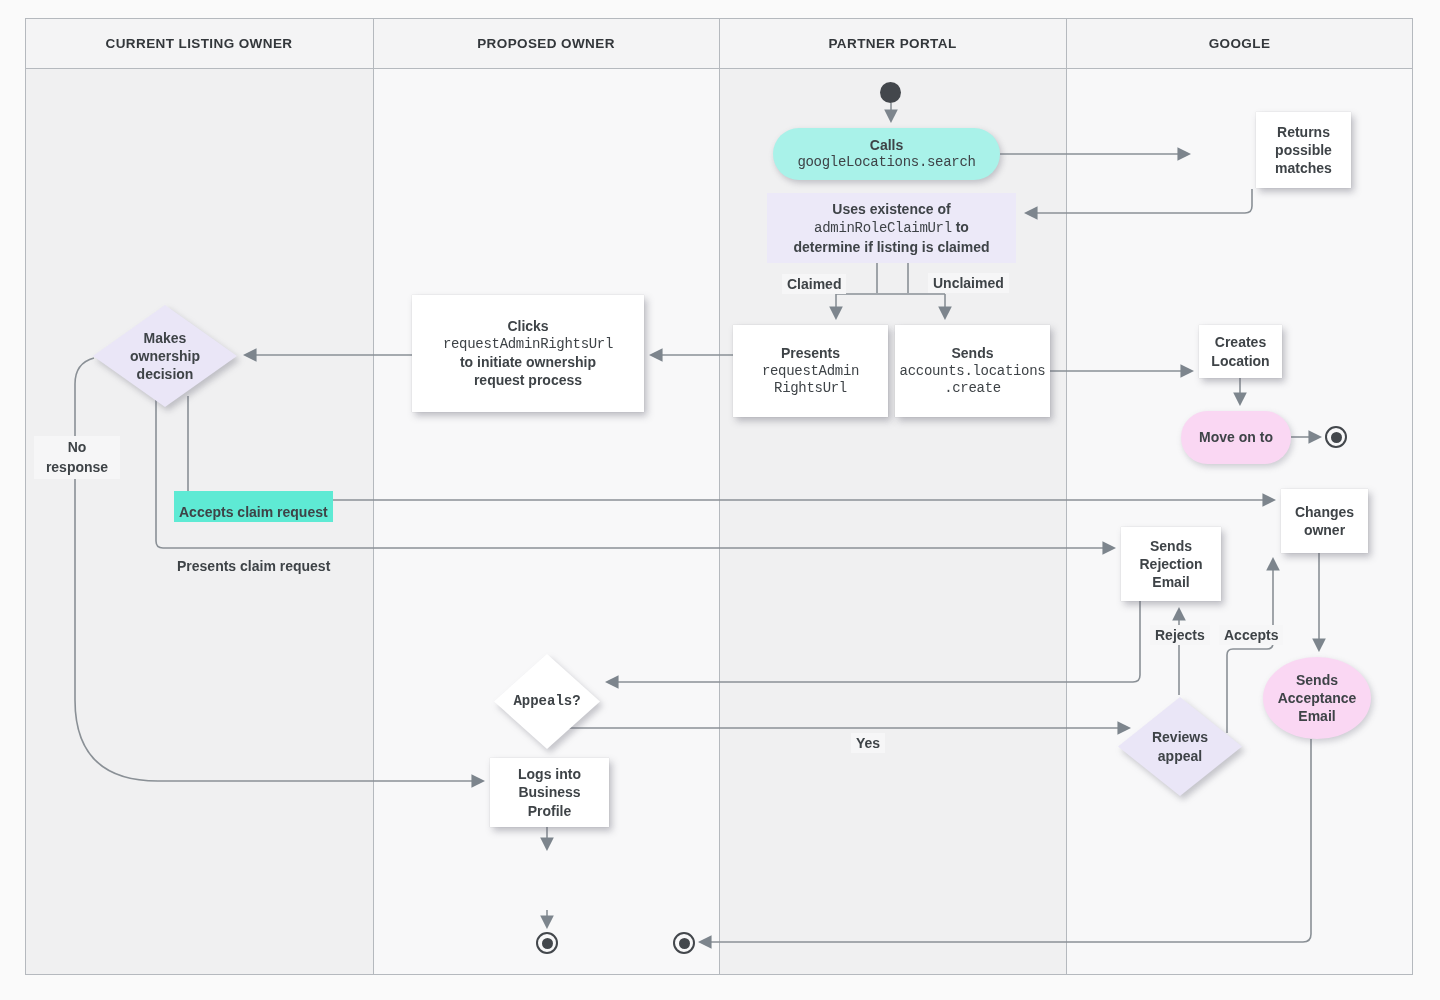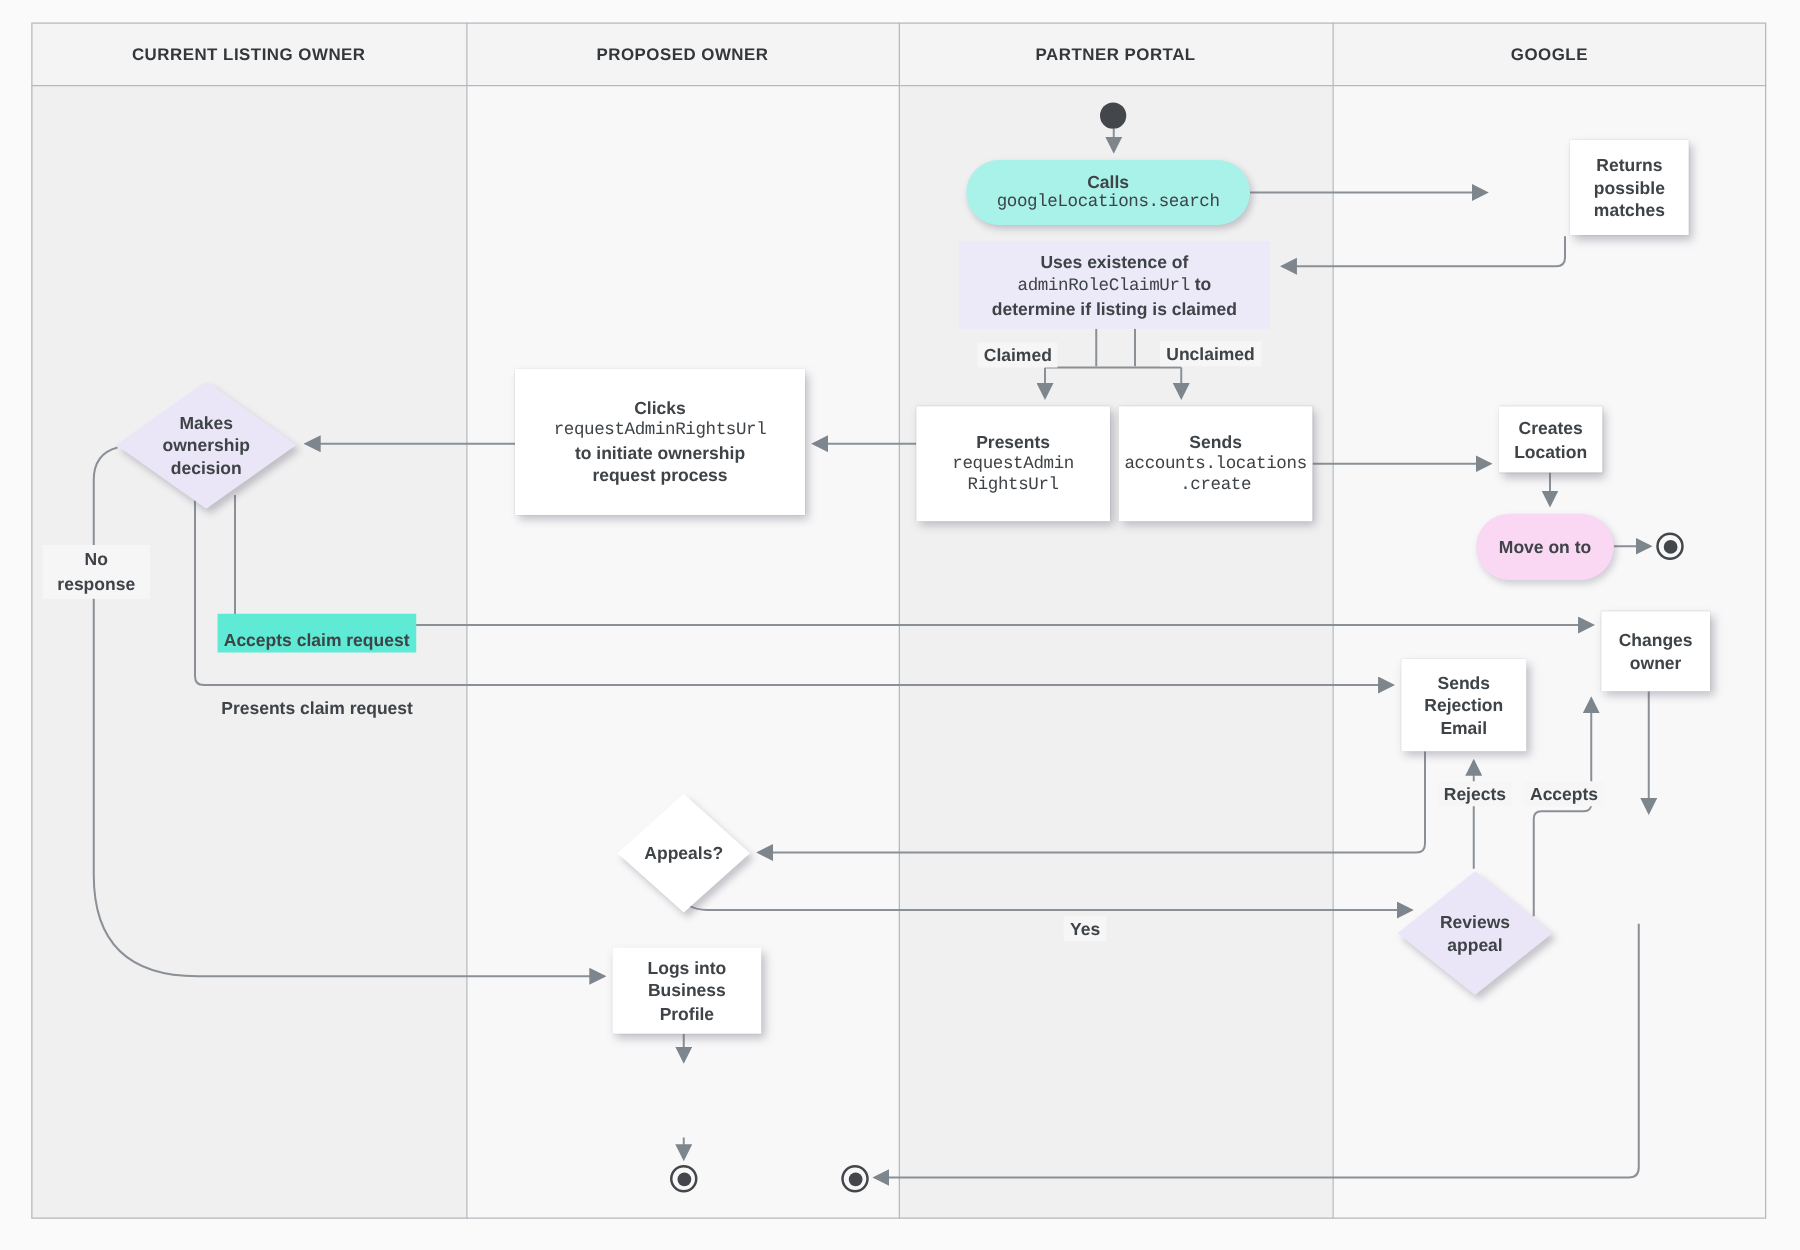--- a/index.html
+++ b/index.html
@@ -167,30 +167,33 @@
   </div>
 
   <div class="node box-white" style="left:1121px; top:527px; width:100px; height:74px; padding:3px 8px;">
     <div class="bold14">Sends Rejection Email</div>
   </div>
 
   <div class="node box-white" style="left:1281px; top:489px; width:87px; height:64px; padding:3px 6px;">
     <div class="bold14">Changes owner</div>
   </div>
 
-  <div class="diamond-wrap" style="left:494px; top:635px; width:106px; height:95px;">
+  <div class="diamond-wrap" style="left:494px; top:654px; width:106px; height:95px;font-family:Liberation Mono, monospace;">
     <div class="diamond-shape d-white"></div>
     <div class="diamond-label bold14">Appeals?</div>
   </div>
 
   <div class="diamond-wrap" style="left:1118px; top:697px; width:124px; height:99px;">
     <div class="diamond-shape d-purple"></div>
     <div class="diamond-label bold14" style="padding:0 22px;">Reviews appeal</div>
   </div>
 
+  <div class="node ellipse pill-pink" style="left:1263px; top:657px; width:108px; height:82px; padding:0 8px;">
+    <div class="bold14">Sends Acceptance Email</div>
+  </div>
 
   <div class="node box-white" style="left:490px; top:758px; width:119px; height:69px; padding:3px 10px;">
     <div class="bold14">Logs into Business Profile</div>
   </div>
 
 
   <div class="end-node" style="left:536px; top:932px; background:#f8f8f9;"></div>
   <div class="end-node" style="left:673px; top:932px; background:#f8f8f9;"></div>
 
 </div>

